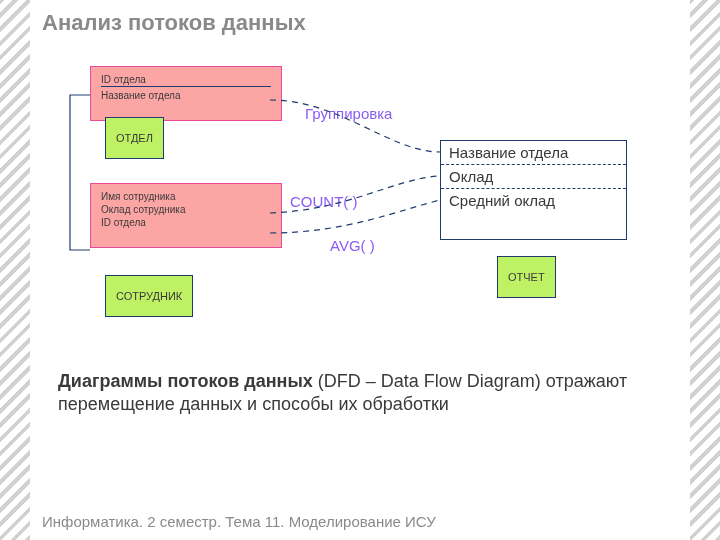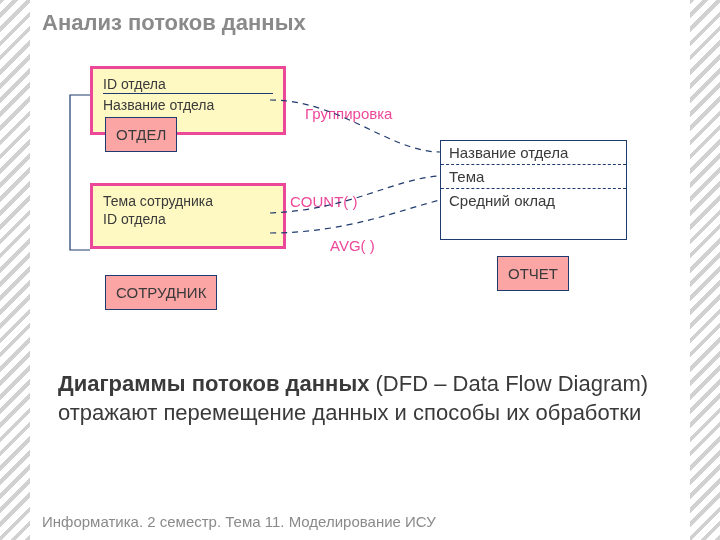--- a/index.html
+++ b/index.html
@@ -4,61 +4,62 @@
 <style>
   html,body{margin:0;padding:0;width:720px;height:540px;background:#fff;font-family:Arial,Helvetica,sans-serif;color:#3a3a3a;overflow:hidden}
   .slide{position:relative;width:720px;height:540px;box-sizing:border-box}
   
   .hatch{position:absolute;top:0;bottom:0;width:30px;background:repeating-linear-gradient(-45deg,#b8b8b8 0 4px,transparent 4px 10px);opacity:.65}
   .hatch.left{left:0}
   .hatch.right{right:0}
   .title{position:absolute;left:42px;top:10px;font-size:22px;font-weight:bold;color:#8a8a8a}
   .footer{position:absolute;left:42px;bottom:10px;font-size:15px;color:#8a8a8a}
   
-  .entity{position:absolute;border:3px solid #ec4899;background:#fef9c3;padding:6px 10px 18px 10px;font-size:14px;color:#3a3a3a}
+  .entity{position:absolute;border:1px solid #ec4899;background:#fca5a5;padding:6px 10px 18px 10px;font-size:10px;color:#3a3a3a}
   .entity .row{border-bottom:0;padding:1px 0}
   .entity .sep{border-bottom:1px solid #1f3a6e;margin-bottom:2px}
-  .tag{position:absolute;border:1px solid #1f3a6e;background:#fca5a5;padding:8px 10px;font-size:15px}
+  .tag{position:absolute;border:1px solid #1f3a6e;background:#bef264;padding:14px 10px;font-size:11px}
   
   .report{position:absolute;border:1px solid #1f3a6e;background:#fff;font-size:15px;color:#3a3a3a}
   .report .r{border-bottom:1px dashed #1f3a6e;padding:3px 8px}
   .report .r.last{border-bottom:0;padding-bottom:30px}
   
-  .lbl{position:absolute;font-size:15px;color:#ec4899}
+  .lbl{position:absolute;font-size:15px;color:#8b5cf6}
   
   svg.links{position:absolute;left:0;top:0;width:720px;height:540px;pointer-events:none}
   svg.links path{fill:none;stroke:#1f3a6e;stroke-width:1.2;stroke-dasharray:6 5}
   svg.links path.solid{stroke-dasharray:none;stroke:#1f3a6e}
-  .body-text{position:absolute;left:58px;right:60px;font-size:22px;line-height:1.3;color:#3a3a3a}
+  .body-text{position:absolute;left:58px;right:60px;font-size:18px;line-height:1.3;color:#3a3a3a}
   .body-text b{font-weight:bold}
 </style>
 </head>
 <body>
 <div class="slide">
 
   <div class="hatch left"></div>
   <div class="hatch right"></div>
 
   <div class="title">Анализ потоков данных</div>
 
   <div class="entity" style="left:90px;top:66px;width:170px">
     <div class="row sep">ID отдела</div>
     <div class="row">Название отдела</div>
   </div>
   <div class="tag" style="left:105px;top:117px">ОТДЕЛ</div>
 
   <div class="entity" style="left:90px;top:183px;width:170px">
-    <div class="row">Тема сотрудника</div>
+    <div class="row">Имя сотрудника</div>
+    <div class="row">Оклад сотрудника</div>
     <div class="row">ID отдела</div>
   </div>
   <div class="tag" style="left:105px;top:275px">СОТРУДНИК</div>
 
   <div class="report" style="left:440px;top:140px;width:185px">
     <div class="r">Название отдела</div>
-    <div class="r">Тема</div>
+    <div class="r">Оклад</div>
     <div class="r last">Средний оклад</div>
   </div>
   <div class="tag" style="left:497px;top:256px">ОТЧЕТ</div>
 
   <div class="lbl" style="left:305px;top:105px">Группировка</div>
   <div class="lbl" style="left:290px;top:193px">COUNT( )</div>
   <div class="lbl" style="left:330px;top:237px">AVG( )</div>
 
   <svg class="links">
 

